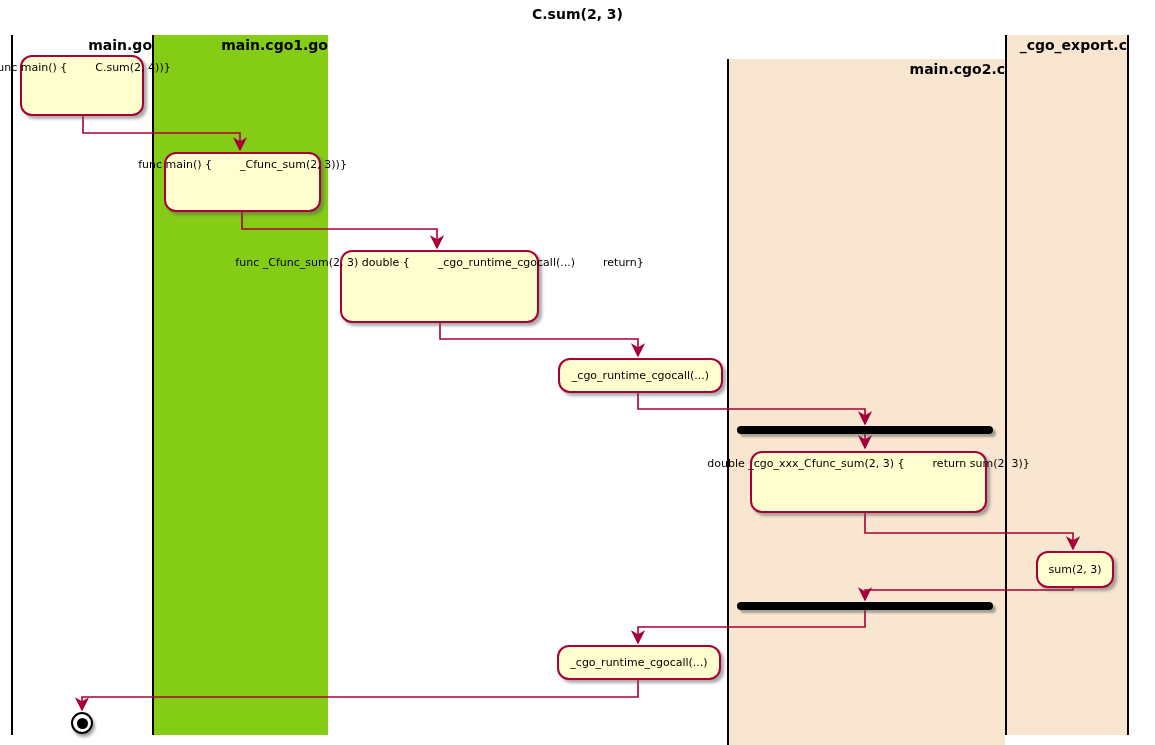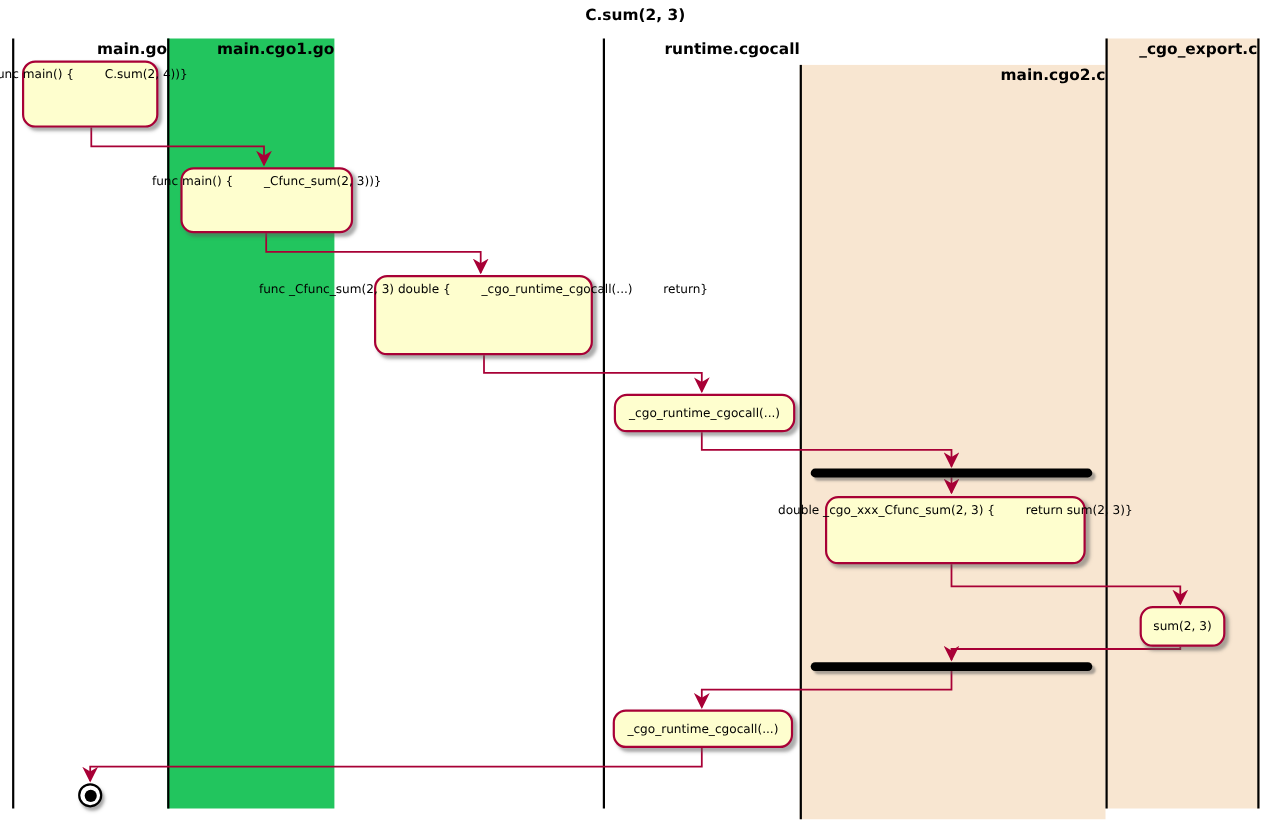--- a/index.html
+++ b/index.html
@@ -66,30 +66,27 @@
 </head>
 <body>
 
 <div class="canvas">
 
   <div class="title">C.sum(2, 3)</div>
 
   <div class="lane" style="left: 11px; width: 141px; background: rgb(255, 255, 255);">
     <div class="lane-title">main.go</div>
   </div>
-  <div class="lane" style="left: 152px; width: 152px; background: #22c55e;">
+  <div class="lane" style="left: 152px; width: 176px; background: #84cc16;">
     <div class="lane-title">main.cgo1.go</div>
-  </div>
-  <div class="lane" style="left: 548px; width: 179px; background: rgb(255, 255, 255);">
-    <div class="lane-title">runtime.cgocall</div>
   </div>
   <div class="lane" style="left: 727px; width: 278px; background: rgb(248, 230, 209); margin-top: 24px;">
     <div class="lane-title">main.cgo2.c</div>
   </div>
-  <div class="lane last" style="left: 1005px; width: 140px; background: rgb(248, 230, 209);">
+  <div class="lane last" style="left: 1005px; width: 124px; background: rgb(248, 230, 209);">
     <div class="lane-title">_cgo_export.c</div>
   </div>
 
   <svg class="connectors" width="1155" height="745" viewBox="0 0 1155 745">
     <defs>
       <marker id="ah" viewBox="0 0 10 10" refX="9" refY="5" markerWidth="9" markerHeight="9" orient="auto">
         <path d="M0,0 L10,5 L0,10 L3,5 Z" fill="#A80036"></path>
       </marker>
     </defs>
     <g fill="none" stroke="#A80036" stroke-width="1.6">

